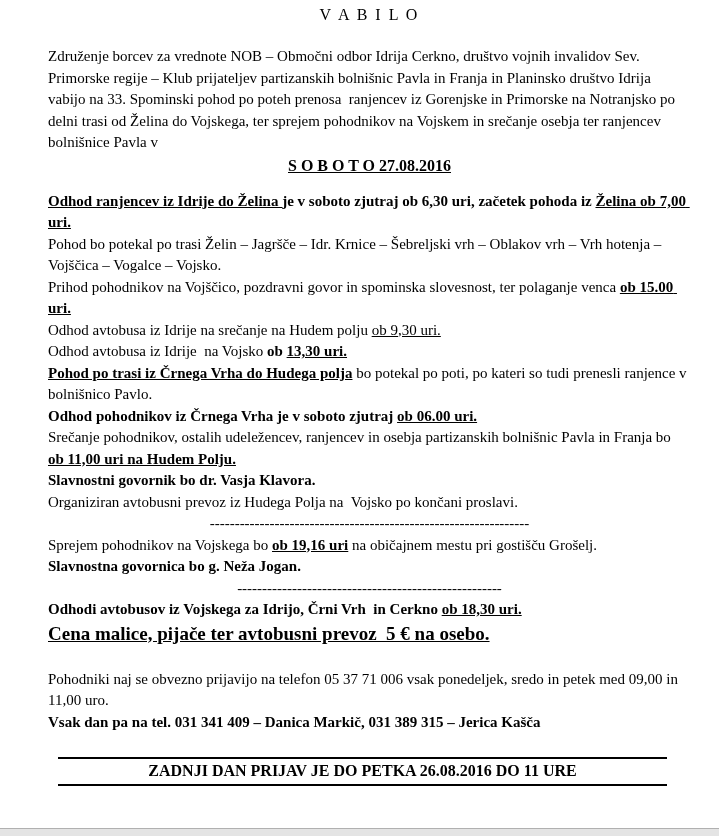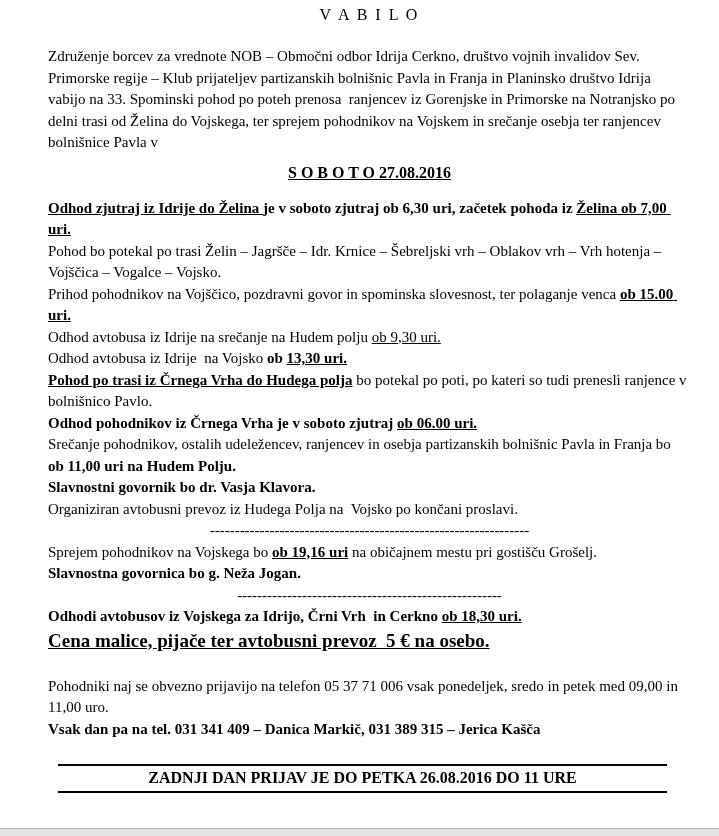--- a/index.html
+++ b/index.html
@@ -25,21 +25,21 @@
     padding-top: 2px;
   }
   .intro {
     margin: 22px 0 0 0;
     font-size: 15px;
     line-height: 21.5px;
     white-space: pre-wrap;
     max-width: 636px;
   }
   .heading {
-    margin-top: 10px;
+    margin-top: 3px;
     text-align: center;
     font-size: 16px;
     font-weight: bold;
     text-decoration: underline;
   }
   .body-block {
     margin-top: 16px;
   }
   .line {
     margin: 0;
@@ -85,28 +85,28 @@
 
 <div class="page">
 
   <div class="title">V A B I L O</div>
 
   <p class="intro">Združenje borcev za vrednote NOB – Območni odbor Idrija Cerkno, društvo vojnih invalidov Sev. Primorske regije – Klub prijateljev partizanskih bolnišnic Pavla in Franja in Planinsko društvo Idrija vabijo na 33. Spominski pohod po poteh prenosa  ranjencev iz Gorenjske in Primorske na Notranjsko po delni trasi od Želina do Vojskega, ter sprejem pohodnikov na Vojskem in srečanje osebja ter ranjencev bolnišnice Pavla v</p>
 
   <div class="heading">S O B O T O  27.08.2016</div>
 
   <div class="body-block">
-    <p class="line"><span style="font-weight: bold; text-decoration: underline;">Odhod zjutraj iz Idrije do Želina </span><span style="font-weight: bold;">je v soboto zjutraj ob 6,30 uri, začetek pohoda iz </span><span style="font-weight: bold; text-decoration: underline;">Želina ob 7,00 uri.</span></p>
+    <p class="line"><span style="font-weight: bold; text-decoration: underline;">Odhod ranjencev iz Idrije do Želina </span><span style="font-weight: bold;">je v soboto zjutraj ob 6,30 uri, začetek pohoda iz </span><span style="font-weight: bold; text-decoration: underline;">Želina ob 7,00 uri.</span></p>
     <p class="line"><span>Pohod bo potekal po trasi Želin – Jagršče – Idr. Krnice – Šebreljski vrh – Oblakov vrh – Vrh hotenja – Vojščica – Vogalce – Vojsko.</span></p>
     <p class="line"><span>Prihod pohodnikov na Vojščico, pozdravni govor in spominska slovesnost, ter polaganje venca </span><span style="font-weight: bold; text-decoration: underline;">ob 15.00 uri.</span></p>
     <p class="line"><span>Odhod avtobusa iz Idrije na srečanje na Hudem polju </span><span style="font-weight: normal; text-decoration: underline;">ob 9,30 uri.</span></p>
     <p class="line"><span>Odhod avtobusa iz Idrije  na Vojsko </span><span style="font-weight: bold;">ob </span><span style="font-weight: bold; text-decoration: underline;">13,30 uri.</span></p>
     <p class="line"><span style="font-weight: bold; text-decoration: underline;">Pohod po trasi iz Črnega Vrha do Hudega polja</span><span> bo potekal po poti, po kateri so tudi prenesli ranjence v bolnišnico Pavlo.</span></p>
     <p class="line"><span style="font-weight: bold;">Odhod pohodnikov iz Črnega Vrha je v soboto zjutraj </span><span style="font-weight: bold; text-decoration: underline;">ob 06.00 uri.</span></p>
-    <p class="line"><span>Srečanje pohodnikov, ostalih udeležencev, ranjencev in osebja partizanskih bolnišnic Pavla in Franja bo </span><span style="font-weight: bold; ">ob 11,00 uri na Hudem Polju.</span></p>
+    <p class="line"><span>Srečanje pohodnikov, ostalih udeležencev, ranjencev in osebja partizanskih bolnišnic Pavla in Franja bo </span><span style="font-weight: bold; text-decoration: underline;">ob 11,00 uri na Hudem Polju.</span></p>
     <p class="line"><span style="font-weight: bold;">Slavnostni govornik bo dr. Vasja Klavora.</span></p>
     <p class="line"><span>Organiziran avtobusni prevoz iz Hudega Polja na  Vojsko po končani proslavi.</span></p>
 
     <p class="sep">----------------------------------------------------------------</p>
 
     <p class="line"><span>Sprejem pohodnikov na Vojskega bo </span><span style="font-weight: bold; text-decoration: underline;">ob 19,16 uri</span><span> na običajnem mestu pri gostišču Grošelj.</span></p>
     <p class="line"><span style="font-weight: bold;">Slavnostna govornica bo g. Neža Jogan.</span></p>
 
     <p class="sep">-----------------------------------------------------</p>
 

